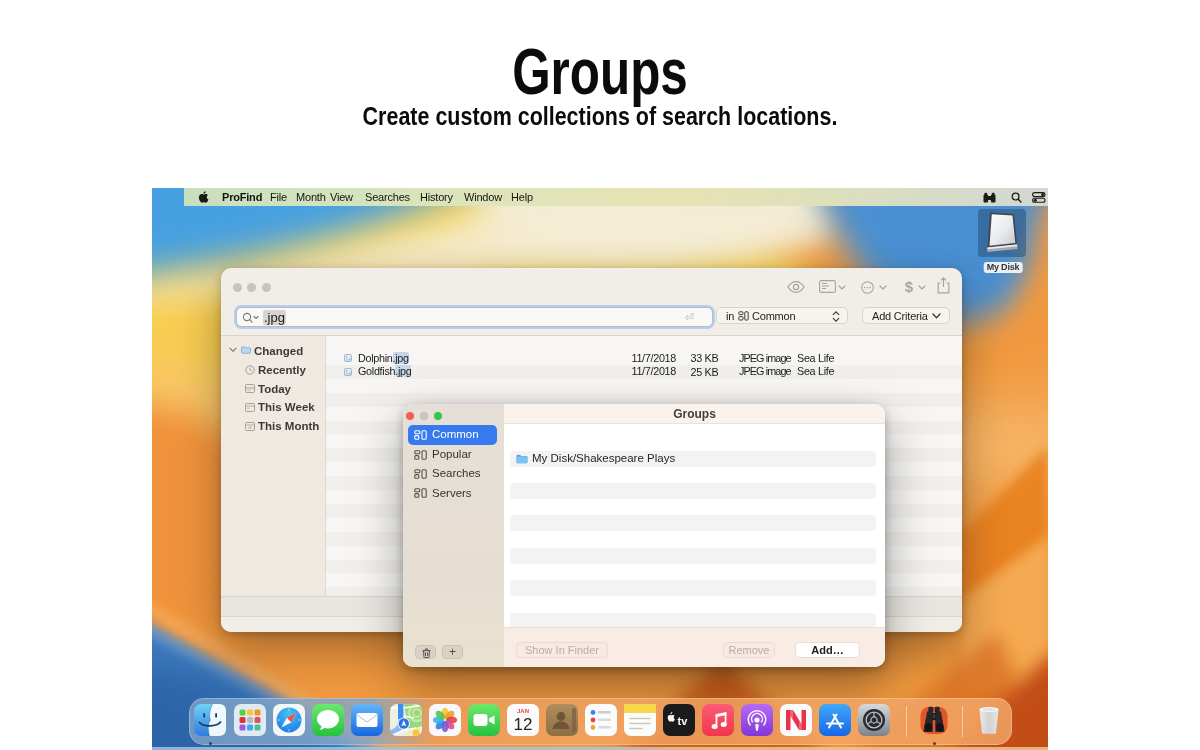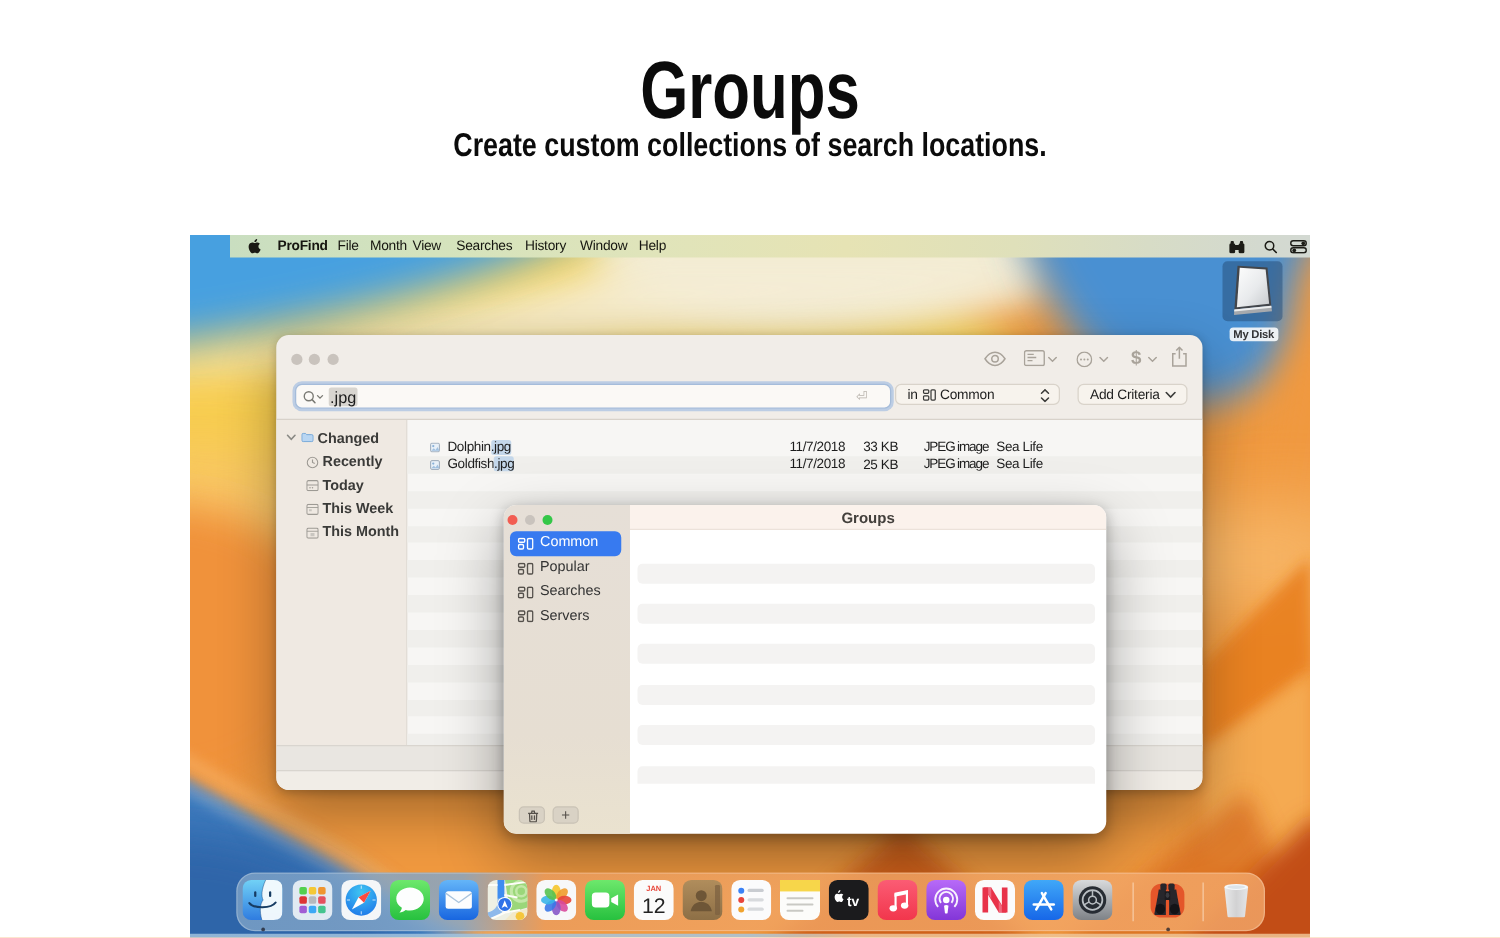--- a/index.html
+++ b/index.html
@@ -376,25 +376,37 @@
               </g>
             </svg>
     </div>
     <div class="sbtn" style="left:39px">
       <span style="position:absolute;left:0;top:-1.5px;width:100%;text-align:center;font-size:12px;color:#55504a">+</span>
     </div>
   </div>
   <div class="dtitle">Groups</div>
   <div class="dlist">
     <div class="dstripe" style="top:26.5px"></div>
+    <div class="ditem" style="top:26.5px">
+      <svg style="position:absolute;left:1px;top:3px" width="12" height="10" viewBox="0 0 12 10">
+              <path d="M0.5,2 Q0.5,0.8 1.7,0.8 L4.2,0.8 L5.2,1.9 L10.3,1.9 Q11.5,1.9 11.5,3.1 L11.5,8 Q11.5,9.2 10.3,9.2 L1.7,9.2 Q0.5,9.2 0.5,8 Z" fill="#51a8ec"></path>
+              <path d="M0.5,3.2 Q0.5,2.4 1.7,2.4 L10.3,2.4 Q11.5,2.4 11.5,3.2 L11.5,8 Q11.5,9.2 10.3,9.2 L1.7,9.2 Q0.5,9.2 0.5,8 Z" fill="#7cc3f2"></path>
+            </svg>
+      <span style="position:absolute;left:17px;top:1.6px">My Disk/Shakespeare Plays</span>
+    </div>
     <div class="dstripe" style="top:58.9px"></div>
     <div class="dstripe" style="top:91.3px"></div>
     <div class="dstripe" style="top:123.7px"></div>
     <div class="dstripe" style="top:156.1px"></div>
     <div class="dstripe" style="top:188.5px;height:14.5px;border-radius:4px 4px 0 0"></div>
+  </div>
+  <div class="dbottom">
+    <div class="dbtn" style="left:12px;width:92px;line-height:15px">Show In Finder</div>
+    <div class="dbtn" style="left:219px;width:52px;line-height:15px">Remove</div>
+    <div class="dbtn add" style="left:291px;width:65px;line-height:15px;font-weight:bold">Add…</div>
   </div>
 </div>
 <div class="dock">
   <svg class="ic" style="left:5px" viewBox="0 0 32 32">
     <defs>
             <linearGradient id="fnd" x1="0" y1="0" x2="0" y2="1">
               <stop offset="0" stop-color="#71d1f6"></stop>
               <stop offset="1" stop-color="#2f7ce0"></stop>
             </linearGradient>
           </defs>

